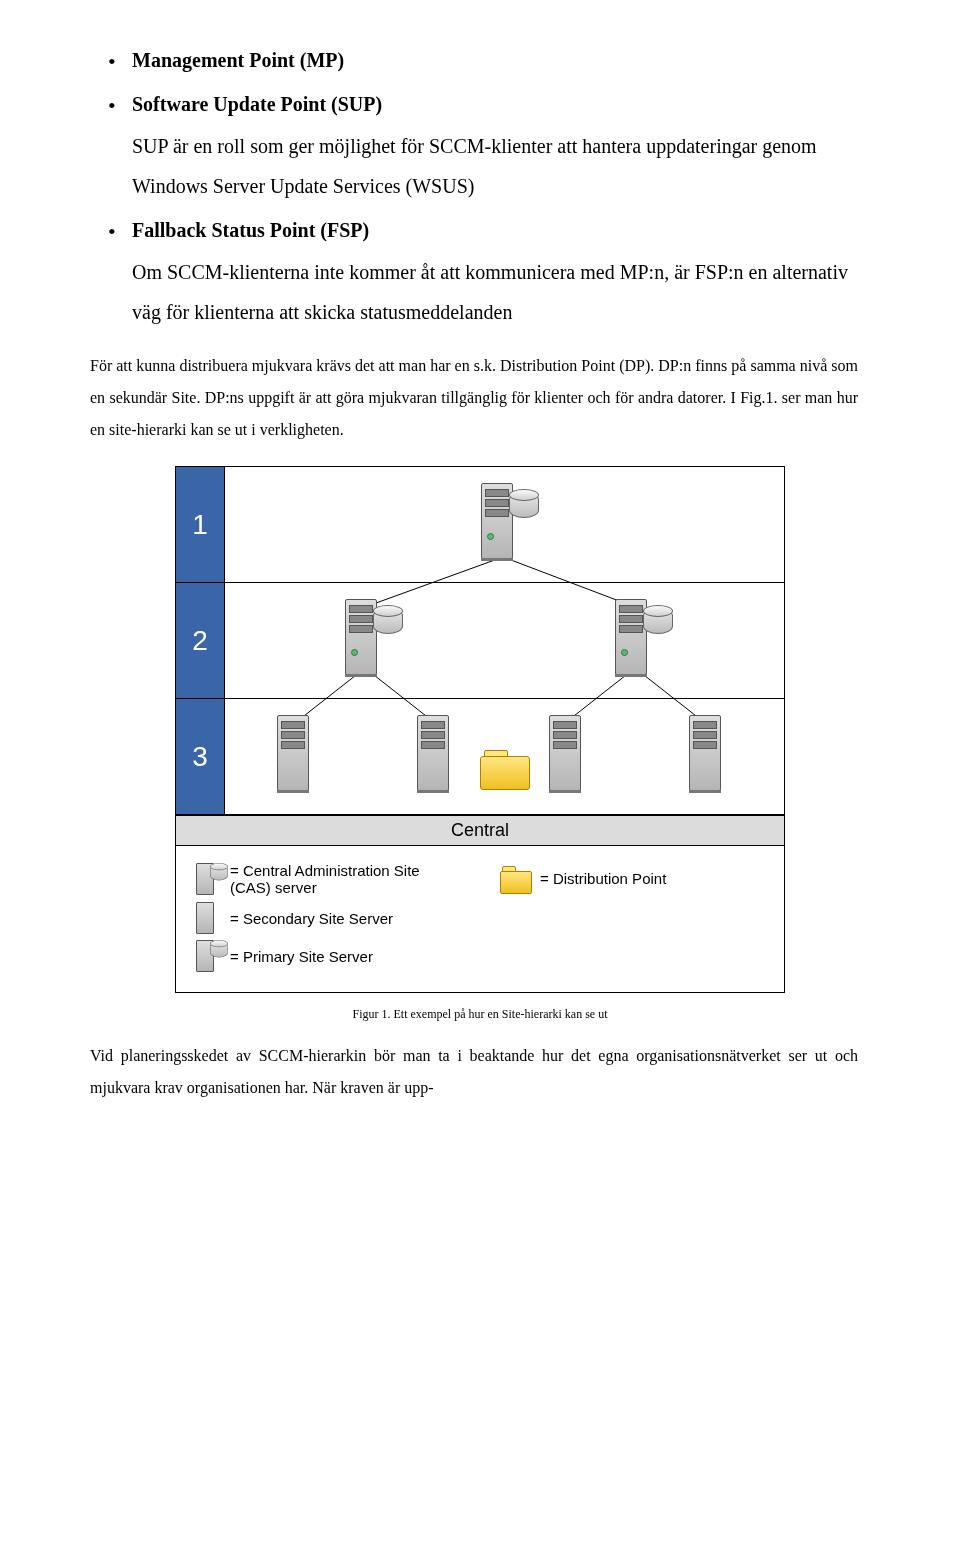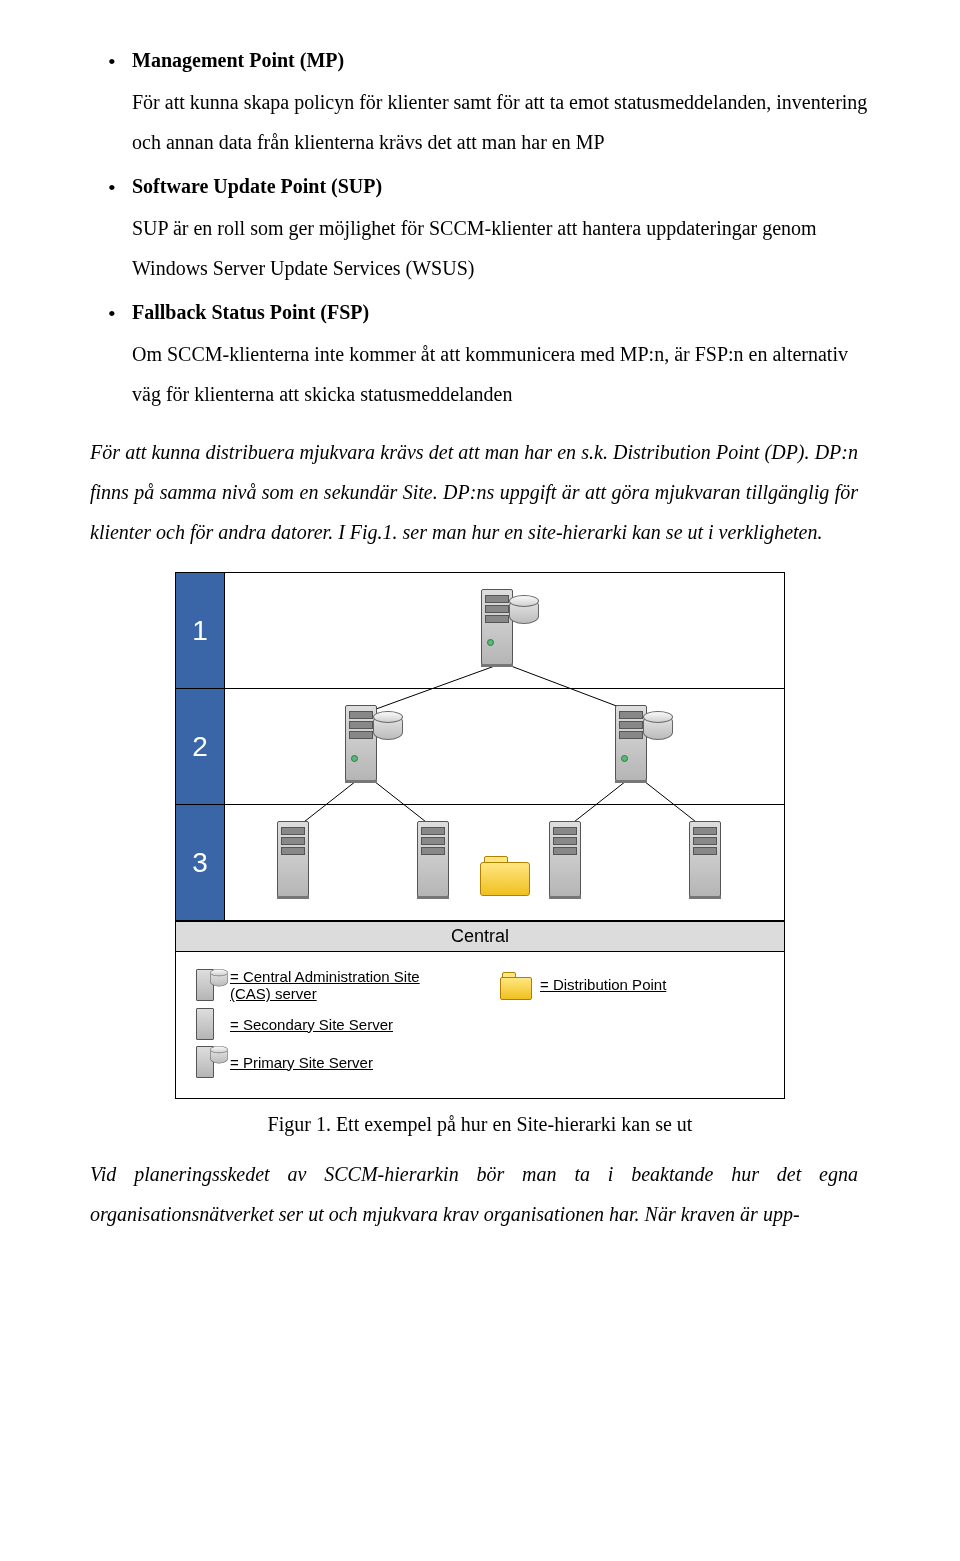--- a/index.html
+++ b/index.html
@@ -28,25 +28,24 @@
   }
   ul.bullet > li::before {
     content: "•";
     position: absolute;
     left: 18px;
     top: 0;
     font-size: 22px;
   }
   .bold { font-weight: bold; }
   p.body {
-    font-size: 20px;
+    font-size: 16px;
     line-height: 2.0;
     margin: 0 12px 18px 0;
     text-align: justify;
-    font-style: italic;
   }
   .sub {
     margin-top: 2px;
   }
 
   
   .figure-wrap {
     display: flex;
     flex-direction: column;
     align-items: center;
@@ -178,42 +177,41 @@
   .lg-row .mini{
     width:32px;height:32px;margin-right:8px;position:relative;flex:0 0 32px;
   }
   .lg-row .mini .chassis{
     left:6px;top:0;width:16px;height:30px;
     background:linear-gradient(#dedede,#b5b5b5);
     border:1px solid #555;border-radius:1px;position:absolute;
   }
   .lg-row .mini .disk{position:absolute;right:-6px;top:0;transform:scale(.6);transform-origin:top right;}
   .lg-cols{display:flex;gap:40px;}
-  .lg-col{flex:1;text-decoration:underline;}
+  .lg-col{flex:1;}
   .caption{
-    font-size:20px;
+    font-size:12px;
     margin-top:14px;
     text-align:center;
     width: 608px;
   }
   .pagenum{
     text-align:center;
     font-size:20px;
     margin-top:20px;
   }
 </style>
 </head>
 <body>
 
 <div class="page">
 
   <ul class="bullet">
     <li>
       <span class="bold">Management Point (MP)</span>
-      <div class="sub">För att kunna skapa policyn för klienter samt för att ta emot statusmeddelanden, inventering och annan data från klienterna krävs det att man har en MP</div>
     </li>
     <li>
       <span class="bold">Software Update Point (SUP)</span>
       <div class="sub">SUP är en roll som ger möjlighet för SCCM-klienter att hantera uppdateringar genom Windows Server Update Services (WSUS)</div>
     </li>
     <li>
       <span class="bold">Fallback Status Point (FSP)</span>
       <div class="sub">Om SCCM-klienterna inte kommer åt att kommunicera med MP:n, är FSP:n en alternativ väg för klienterna att skicka statusmeddelanden</div>
     </li>
   </ul>

